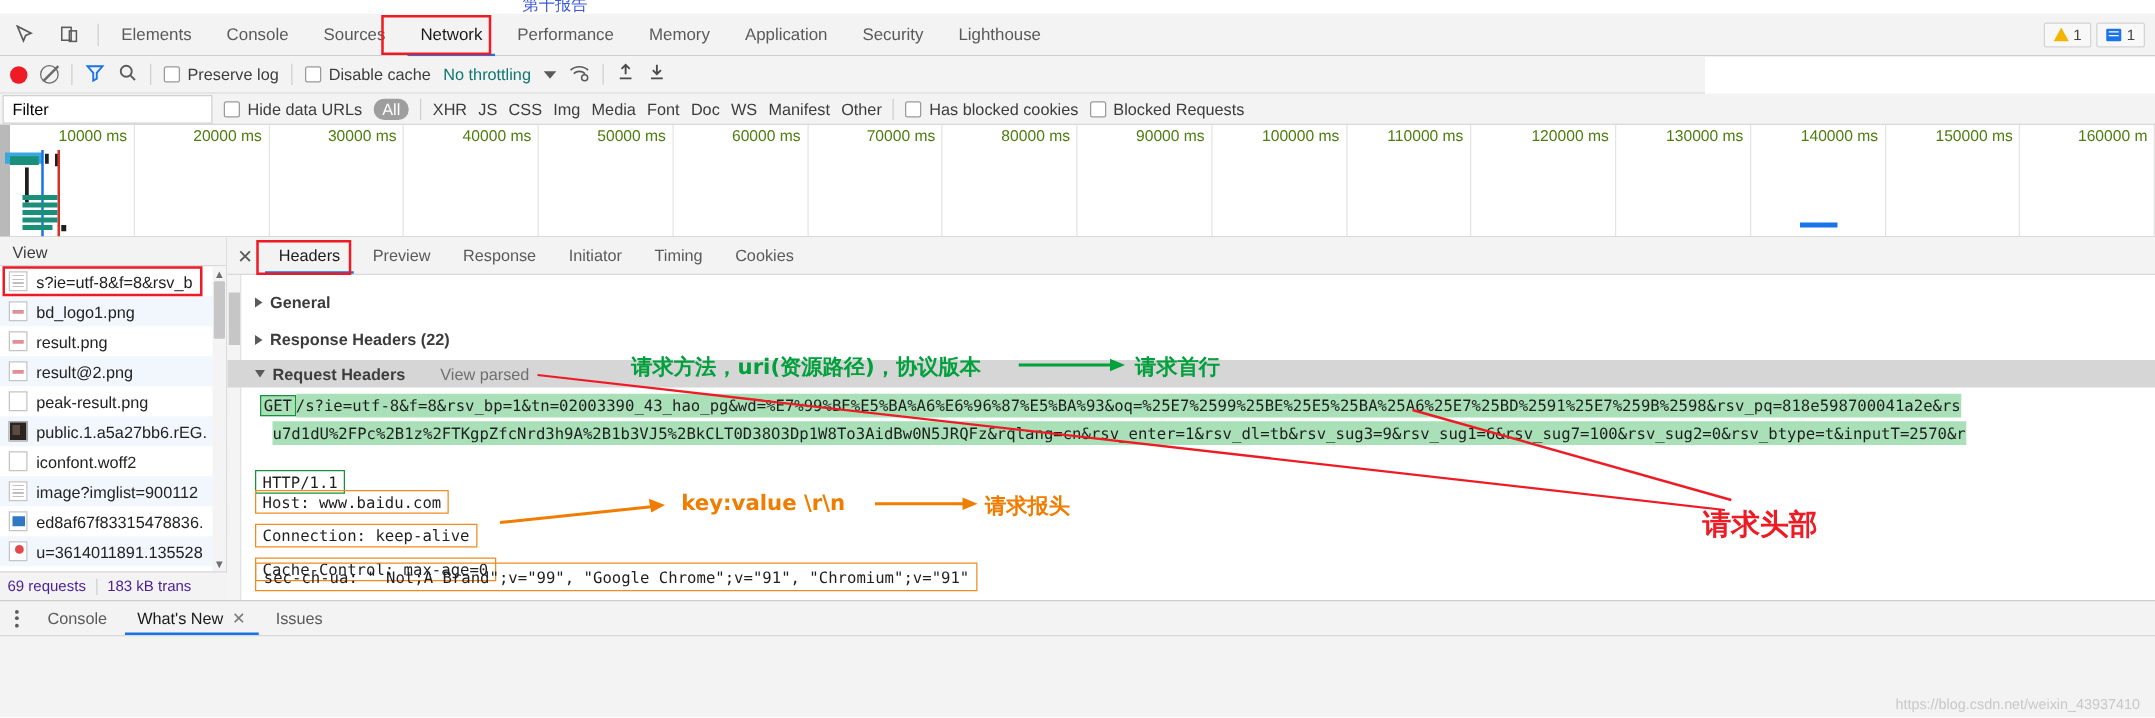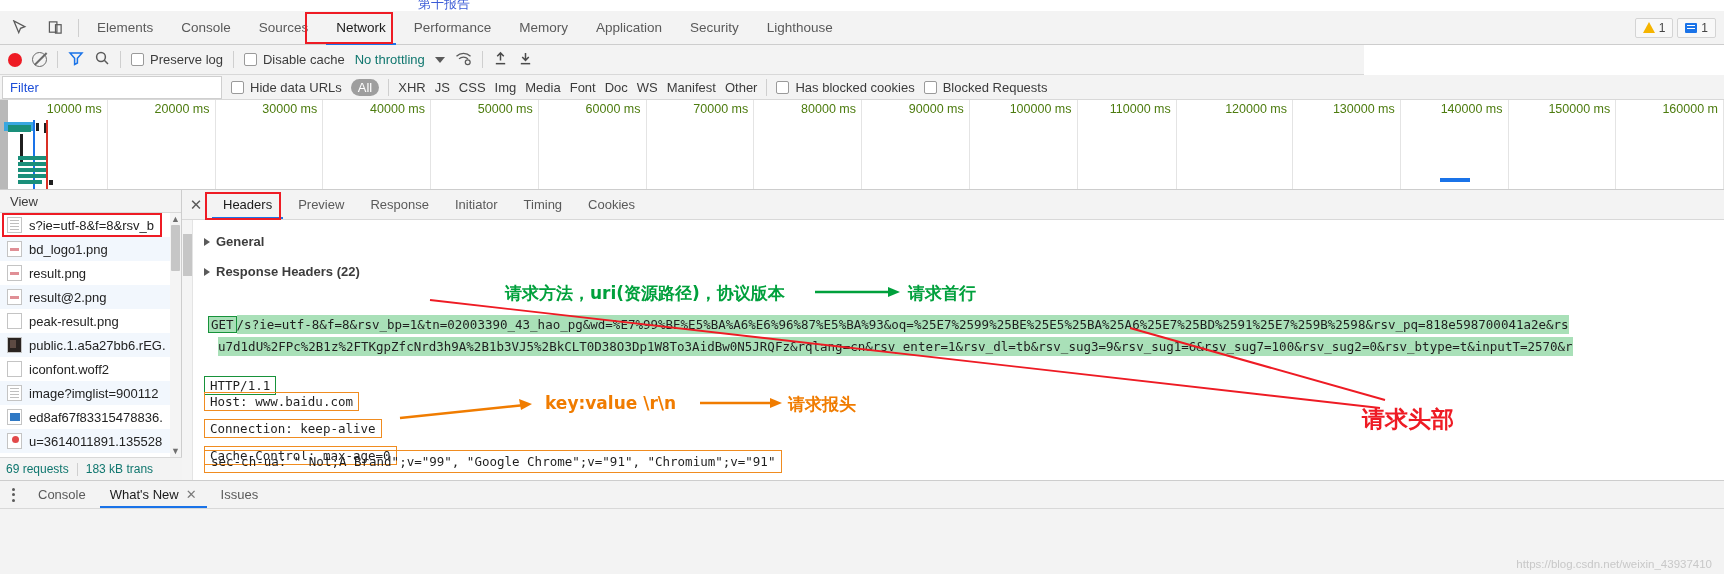--- a/index.html
+++ b/index.html
@@ -102,24 +102,24 @@
   .wifi-ico { color: #5a5a5a; }
   .arrow-ico { color: #4a4a4a; font-size: 15px; }
 
   
   .filterrow {
     position: absolute; left: 0; top: 75px; width: 1724px; height: 25px;
     background: #f3f3f3; border-bottom: 1px solid #d8d8d8;
     display: flex; align-items: center; gap: 9px;
   }
   .filter-input {
-    width: 220px; height: 23px; margin-left: 2px;
+    width: 168px; height: 23px; margin-left: 2px;
     background: #fff; border: 1px solid #cfcfcf;
     display: flex; align-items: center; padding: 0 7px;
-    color: #1d4ed8; font-size: 13px;
+    color: #000000; font-size: 13px;
   }
   .ftype { color: #3c3c3c; font-size: 13px; cursor: default; }
   .ftype.sel {
     background: #9e9e9e; color: #fff; border-radius: 9px; padding: 1px 7px;
   }
 
   
   .overview {
     position: absolute; left: 0; top: 100px; width: 1724px; height: 90px;
     background: #fff; border-bottom: 1px solid #cdcdcd; overflow: hidden;
@@ -190,21 +190,21 @@
   .scroll-thumb {
     position: absolute; right: 1px; top: 12px; width: 9px; height: 46px;
     background: #c6c6c6; border-radius: 1px;
   }
   .scroll-arrow {
     position: absolute; right: 1px; font-size: 9px; color: #6f6f6f; line-height: 10px;
   }
   .req-foot {
     position: absolute; left: 0; bottom: 0; width: 182px; height: 23px;
     border-top: 1px solid #d8d8d8; background: #f3f3f3;
-    display: flex; align-items: center; font-size: 12px; color: #0f766e; gap: 8px;
+    display: flex; align-items: center; font-size: 12px; color: #4c1d95; gap: 8px;
     padding-left: 6px;
   }
   .foot-sep { width:1px; height:13px; background:#cfcfcf; }
 
   
   .details {
     position: absolute; left: 182px; top: 190px; width: 1542px; height: 290px;
     background: #fff;
   }
   .det-tabs {
@@ -609,20 +609,25 @@
       <div class="sec-row" style="position:absolute; left:0; top:14px;">
         <span class="tri-r"></span>
         <span>General</span>
       </div>
 
       <div class="sec-row" style="position:absolute; left:0; top:44px;">
         <span class="tri-r"></span>
         <span>Response Headers (22)</span>
       </div>
 
+      <div class="hdr-sel" style="position:absolute; left:0; top:68px; width:1542px;">
+        <span class="tri-d"></span>
+        <span style="font-weight:bold;color:#3c3c3c;font-size:13px;">Request Headers</span>
+        <span class="viewparsed" style="font-size:13px;">View parsed</span>
+      </div>
 
       <div style="position:absolute; left:26px; top:96px;" class="mono">
         <span class="getbox">GET</span><span class="urlhl" style="padding:2px 0;">/s?ie=utf-8&amp;f=8&amp;rsv_bp=1&amp;tn=02003390_43_hao_pg&amp;wd=%E7%99%BE%E5%BA%A6%E6%96%87%E5%BA%93&amp;oq=%25E7%2599%25BE%25E5%25BA%25A6%25E7%25BD%2591%25E7%259B%2598&amp;rsv_pq=818e598700041a2e&amp;rs</span>
       </div>
       <div style="position:absolute; left:36px; top:119px;" class="mono">
         <span class="urlhl" style="padding:2px 0;">u7d1dU%2FPc%2B1z%2FTKgpZfcNrd3h9A%2B1b3VJ5%2BkCLT0D38O3Dp1W8To3AidBw0N5JRQFz&amp;rqlang=cn&amp;rsv_enter=1&amp;rsv_dl=tb&amp;rsv_sug3=9&amp;rsv_sug1=6&amp;rsv_sug7=100&amp;rsv_sug2=0&amp;rsv_btype=t&amp;inputT=2570&amp;r</span>
       </div>
 
       <div style="position:absolute; left:22px; top:156px;">
         <span class="hbox green">HTTP/1.1</span>

